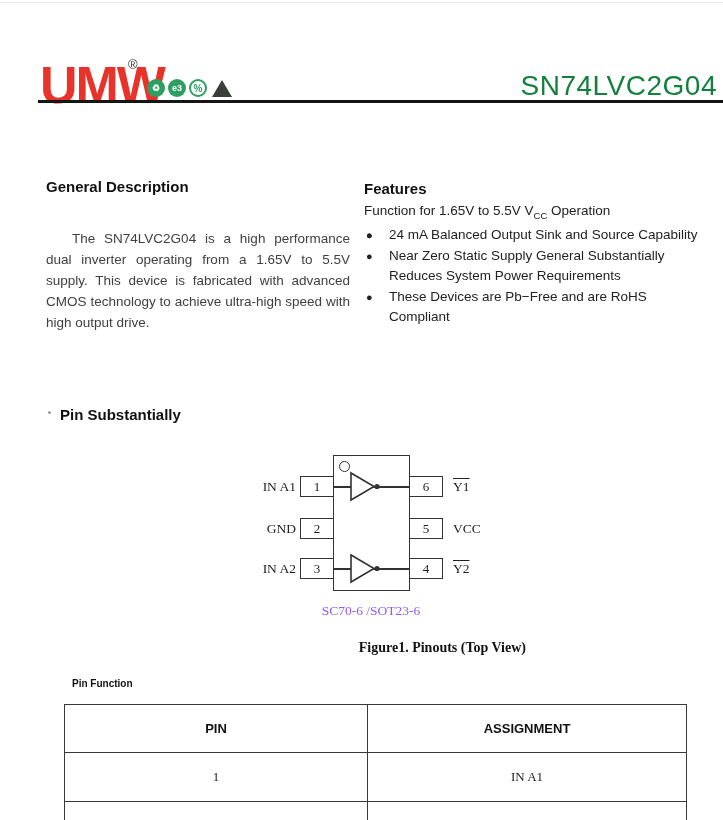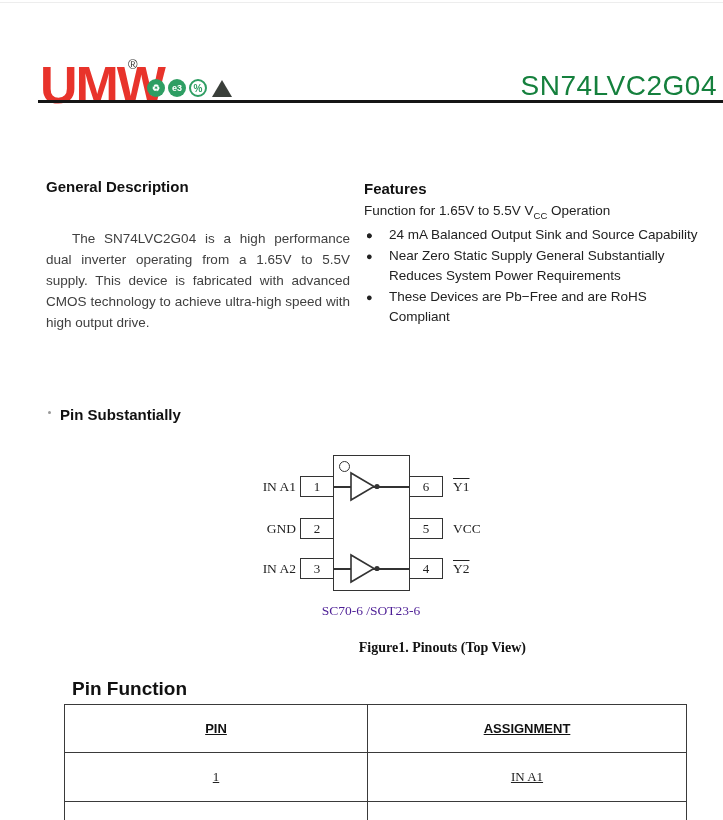--- a/index.html
+++ b/index.html
@@ -49,28 +49,28 @@
   .wire { background:#333; height:1.6px; }
   .pinbox { width:34px; height:21px; border:1.6px solid #333; background:#fff;
             font-family:"Liberation Serif", serif; font-size:13px; color:#222;
             display:flex; align-items:center; justify-content:center; }
   .pinlabel { font-family:"Liberation Serif", serif; font-size:13.5px; color:#222;
               height:17px; line-height:17px; }
   .pl-left { width:60px; text-align:right; }
   .ov { text-decoration:overline; }
 
   .pkg-label { left:271px; top:603px; width:200px; text-align:center;
-               font-family:"Liberation Serif", serif; font-size:13.5px; color:#4c1d95; }
+               font-family:"Liberation Serif", serif; font-size:13.5px; color:#8b5cf6; }
   .fig-caption { left:226px; top:640px; width:300px; text-align:right;
                  font-family:"Liberation Serif", serif; font-size:14px; font-weight:bold; color:#111; }
 
   
-  .pf-title { left:72px; top:678px; font-size:19px; }
+  .pf-title { left:72px; top:678px; font-size:10px; }
   .pf-table { left:64px; top:704px; width:622px; border-collapse:collapse; table-layout:fixed; }
-  .pf-table th, .pf-table td { border:1.6px solid #3a3a3a; text-align:center; padding:16px;text-decoration:underline; }
+  .pf-table th, .pf-table td { border:1.6px solid #3a3a3a; text-align:center; padding:16px; }
   .pf-table th { height:22px; font-size:13px; font-weight:bold; font-family:"Liberation Sans", sans-serif; color:#111; }
   .pf-table td { height:19px; font-family:"Liberation Serif", serif; font-size:13px; color:#222; }
   .col-pin { width:303px; } .col-asg { width:319px; }
   .row-tall td { height:24px; }
 </style>
 </head>
 <body>
 
 <div class="page">
   <div class="abs page-top-line"></div>

